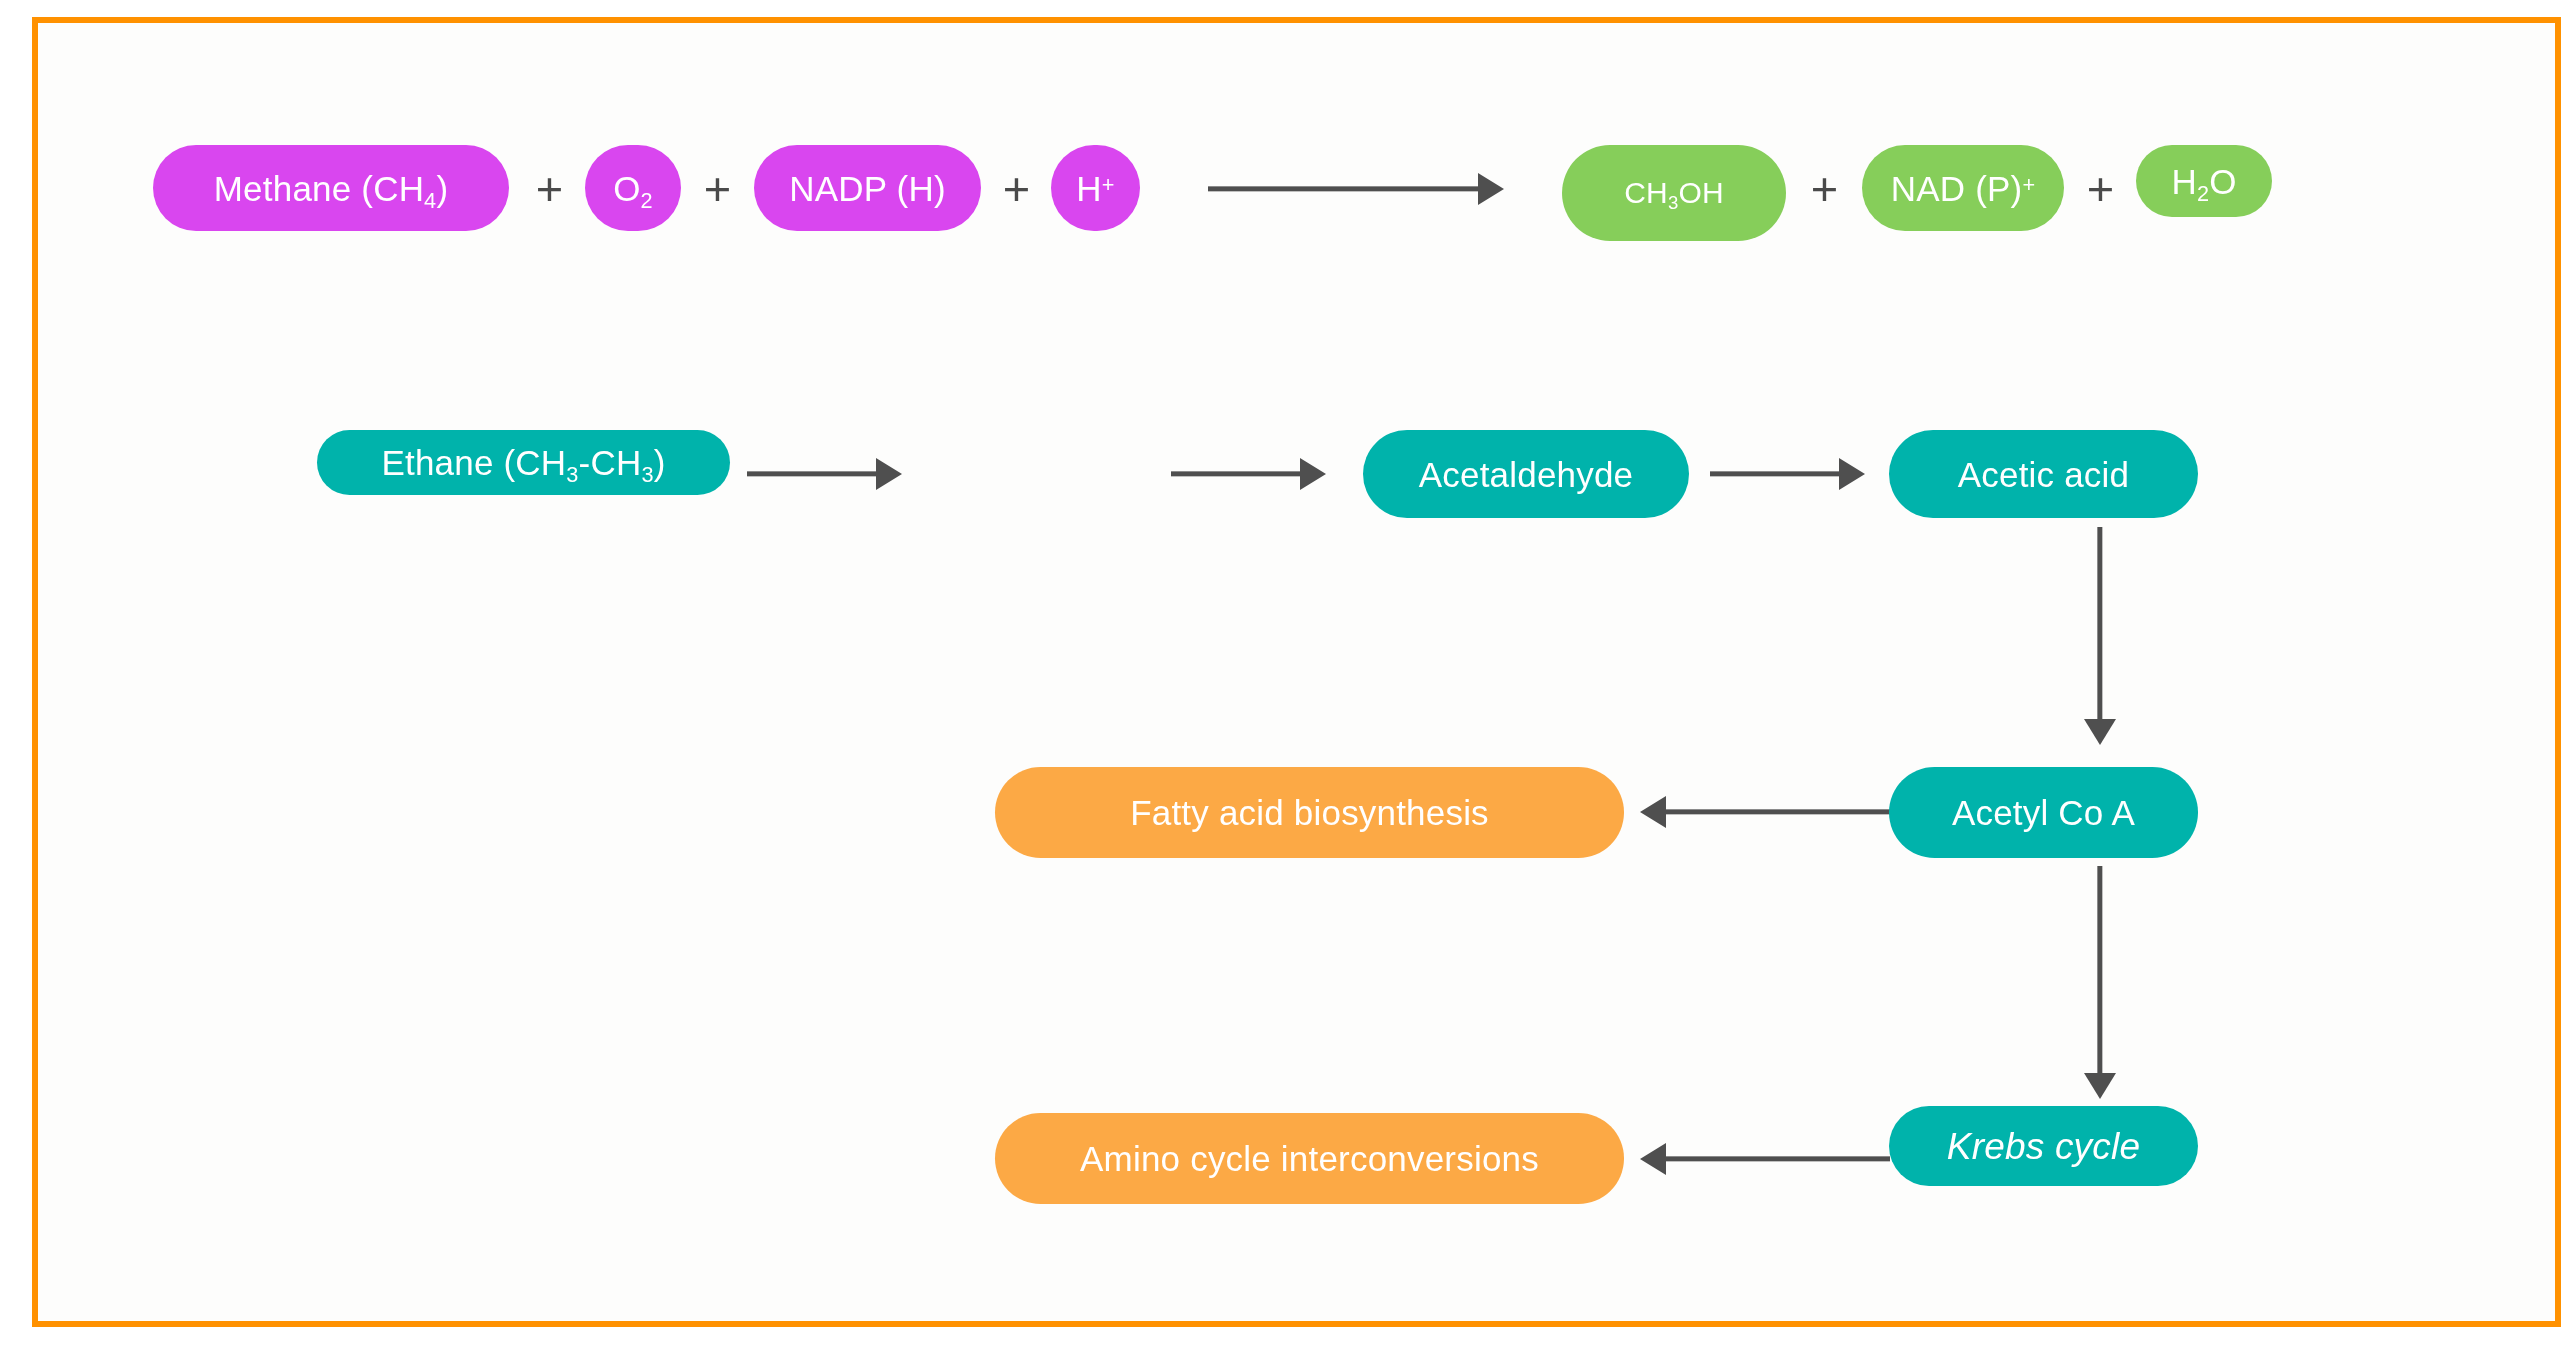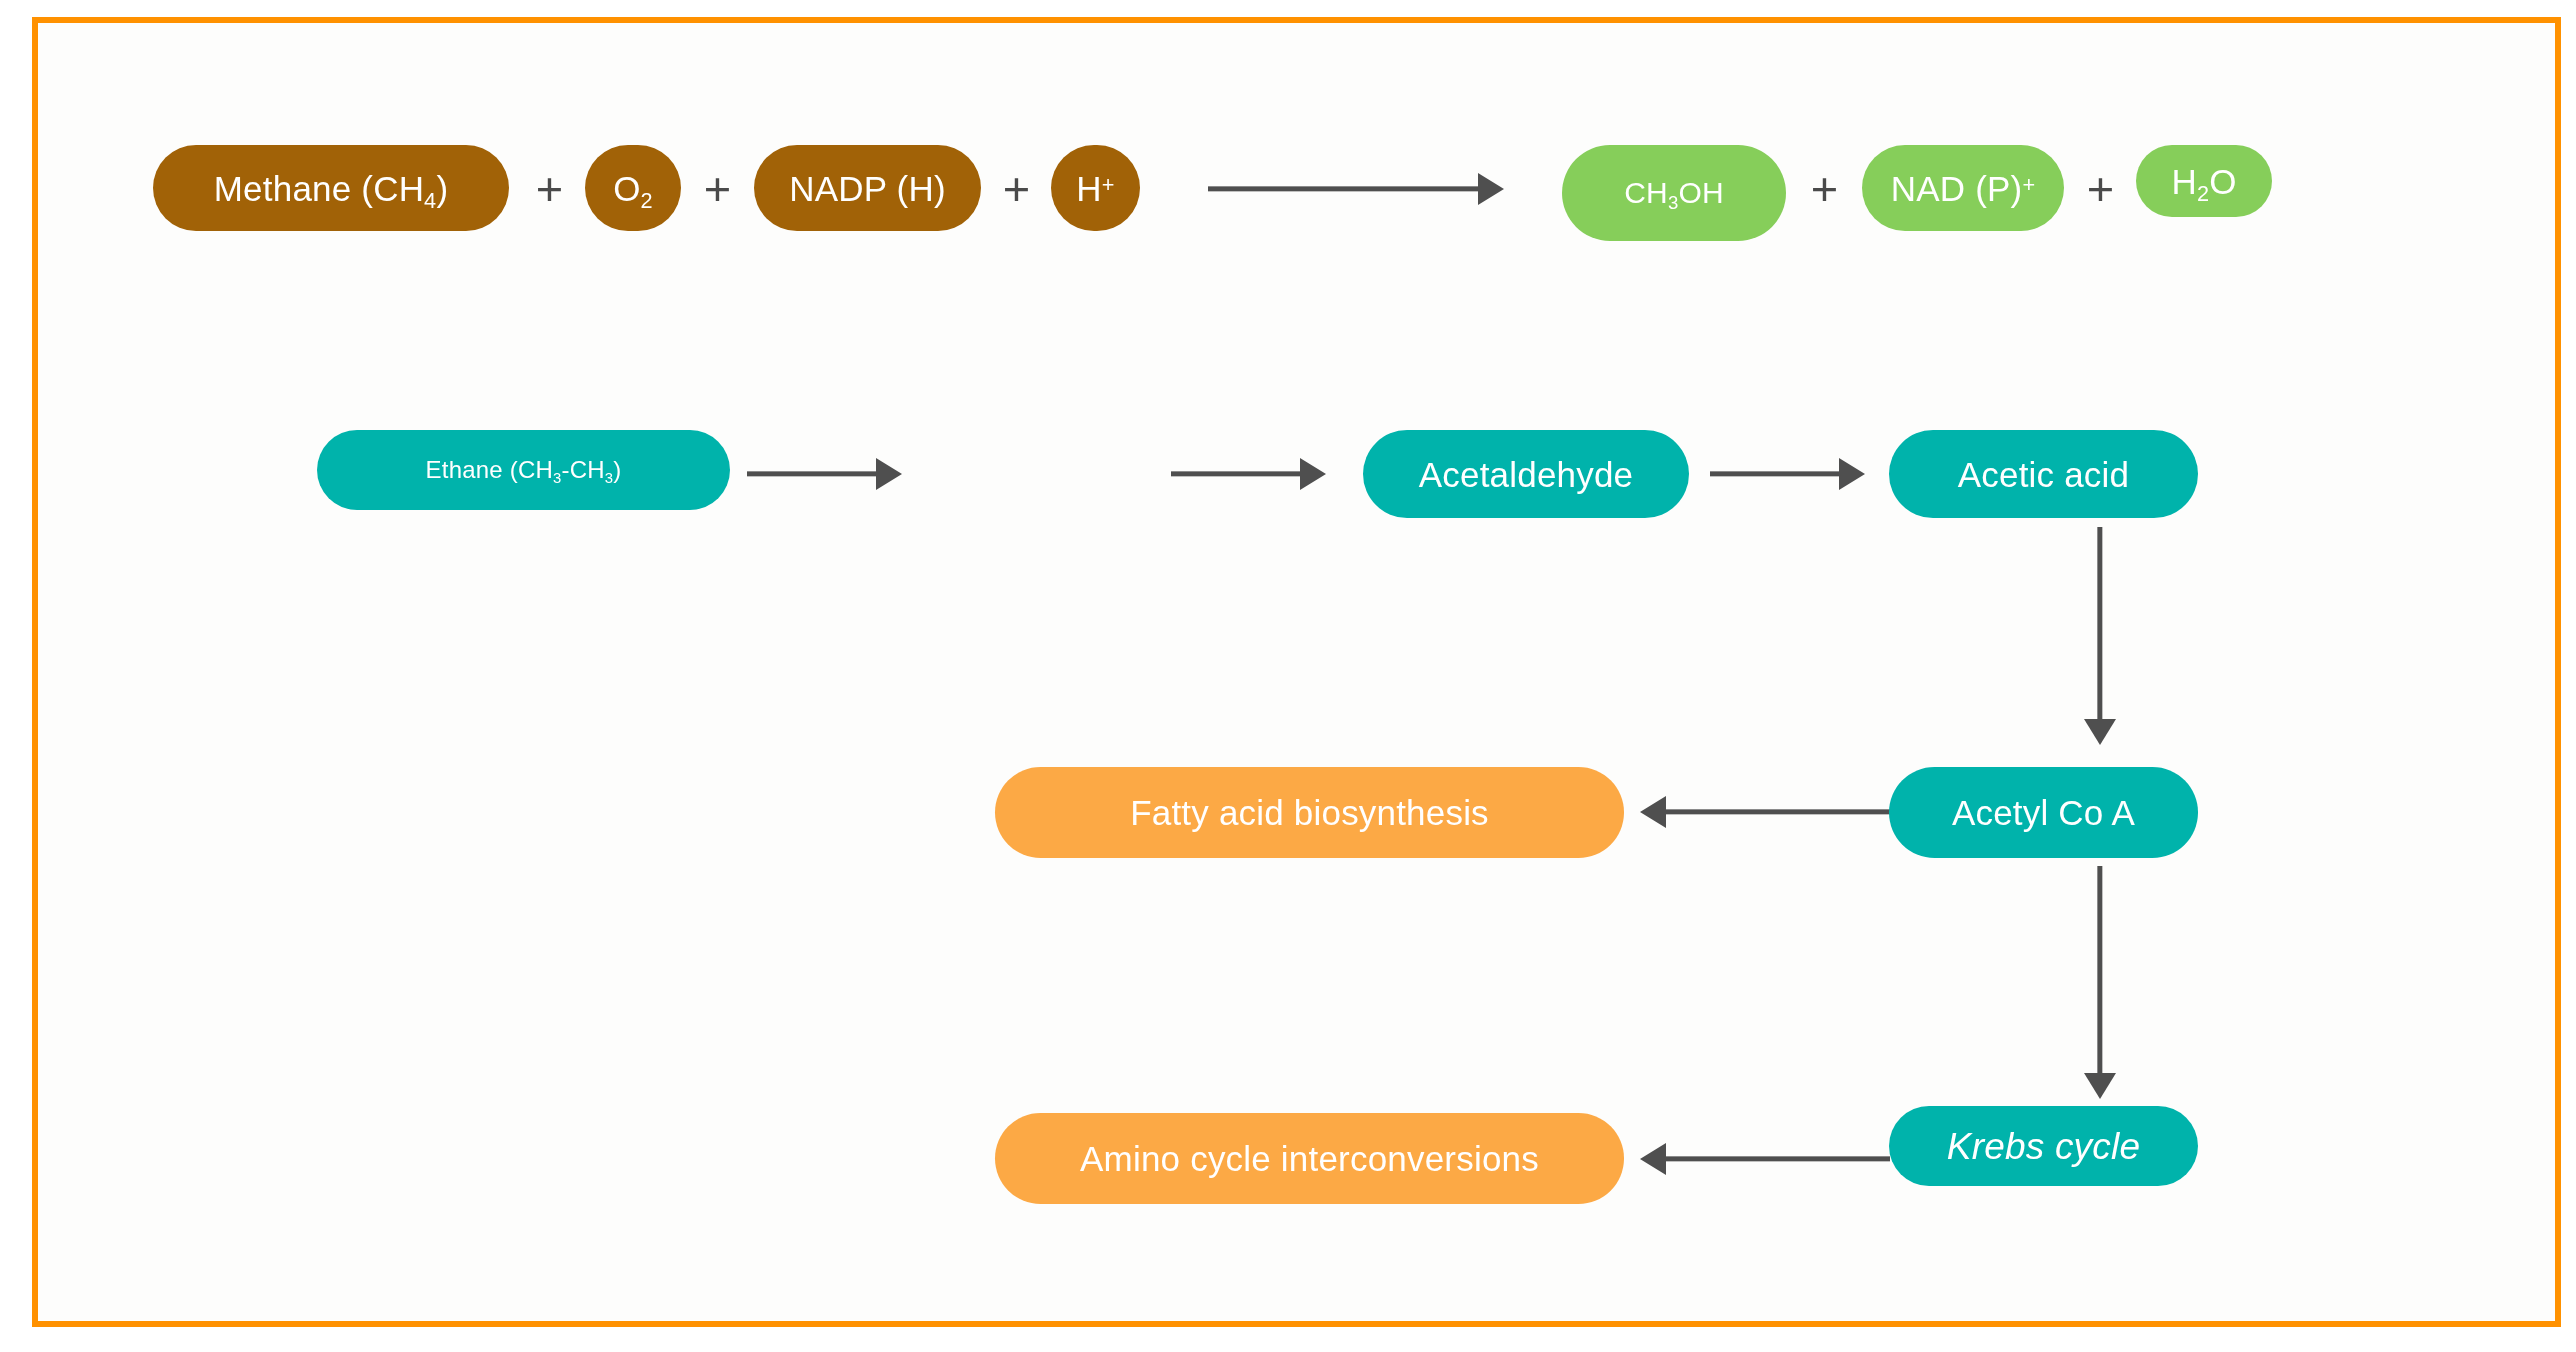--- a/index.html
+++ b/index.html
@@ -46,21 +46,21 @@
   .node sub {
     font-size: 0.62em;
     vertical-align: -0.32em;
     line-height: 0;
   }
   .node sup {
     font-size: 0.62em;
     vertical-align: 0.42em;
     line-height: 0;
   }
-  .blue   { background: #a16207; }
+  .blue   { background: #d946ef; }
   .green  { background: #86CE5A; }
   .teal   { background: #00B3AB; }
   .orange { background: #FCA945; }
 
   
   .plus {
     position: absolute;
     color: #4A4A4A;
     font-size: 47px;
     font-weight: 400;
@@ -170,21 +170,21 @@
     </div>
 
     <div class="plus" style="left:2036px; top:139px; width:53px; height:53px;">
       <span>+</span>
     </div>
 
     <div class="node green" style="left:2098px; top:122px; width:136px; height:72px; font-size:35px;">
       <span class="txt">H<sub>2</sub>O</span>
     </div>
 
-    <div class="node teal" style="left:279px; top:407px; width:413px; height:80px; font-size:24px;">
+    <div class="node teal" style="left:279px; top:407px; width:413px; height:65px; font-size:35px;">
       <span class="txt">Ethane (CH<sub>3</sub>-CH<sub>3</sub>)</span>
     </div>
 
     <div class="arrow-h right" style="left:709px; top:431px; width:155px; height:39px;">
       <div class="shaft" style="left:0; right:23px;"></div>
       <div class="head"></div>
     </div>
 
 
     <div class="arrow-h right" style="left:1133px; top:431px; width:155px; height:39px;">

